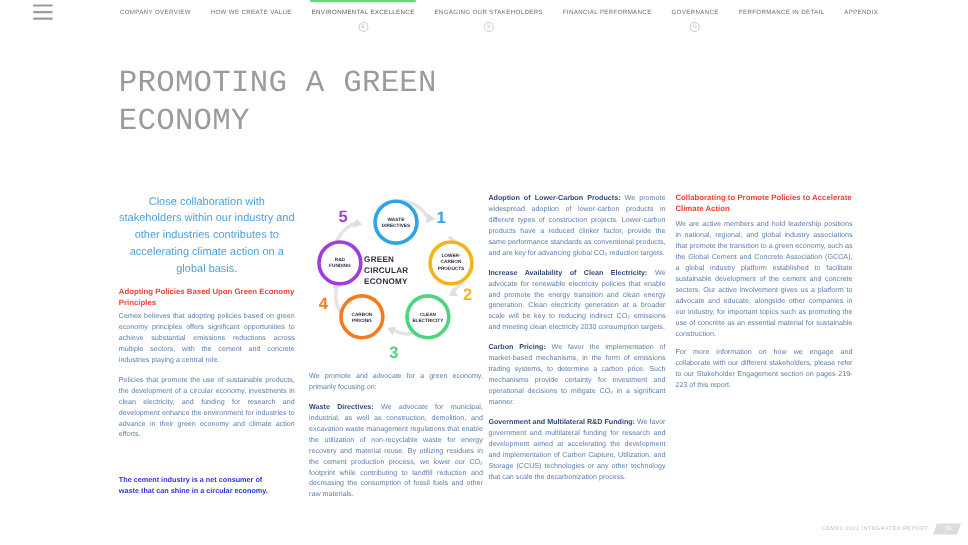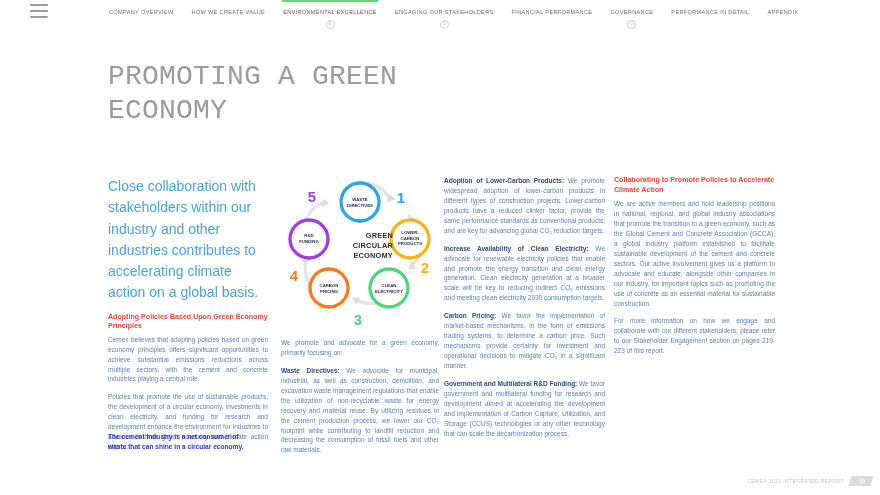--- a/index.html
+++ b/index.html
@@ -68,24 +68,25 @@
     line-height: 1.22;
     color: #9b9b9b;
     letter-spacing: 0.2px;
     font-family: Liberation Mono, monospace;
   }
 
   
   .col1 { position: absolute; left: 108px; top: 176px; width: 160px; }
   .lead-blue {
     color: #4d9fd8;
-    font-size: 14px;
+    font-size: 10px;
     line-height: 1.52;
     font-weight: 400;
     margin-bottom: 9px;
+    text-align: center;
   }
   .head-red {
     color: #ef4135;
     font-size: 7.1px;
     font-weight: bold;
     line-height: 1.35;
     margin-bottom: 3px;
   }
   .body-blue {
     color: #5b7fae;
@@ -105,21 +106,21 @@
   
   .diagram {
     position: absolute; left: 281px; top: 176px;
     width: 158px; height: 155px;
   }
   .diagram svg { display: block; }
   .diagram-center {
     position: absolute;
     left: 50px; top: 55px;
     width: 62px;
-    text-align: right;
+    text-align: left;
     color: #2b2b45;
     font-size: 7.4px;
     font-weight: bold;
     line-height: 1.38;
     letter-spacing: 0.2px;
     pointer-events: none;
   }
 
   
   .col2 { position: absolute; left: 281px; top: 338px; width: 158px; }

